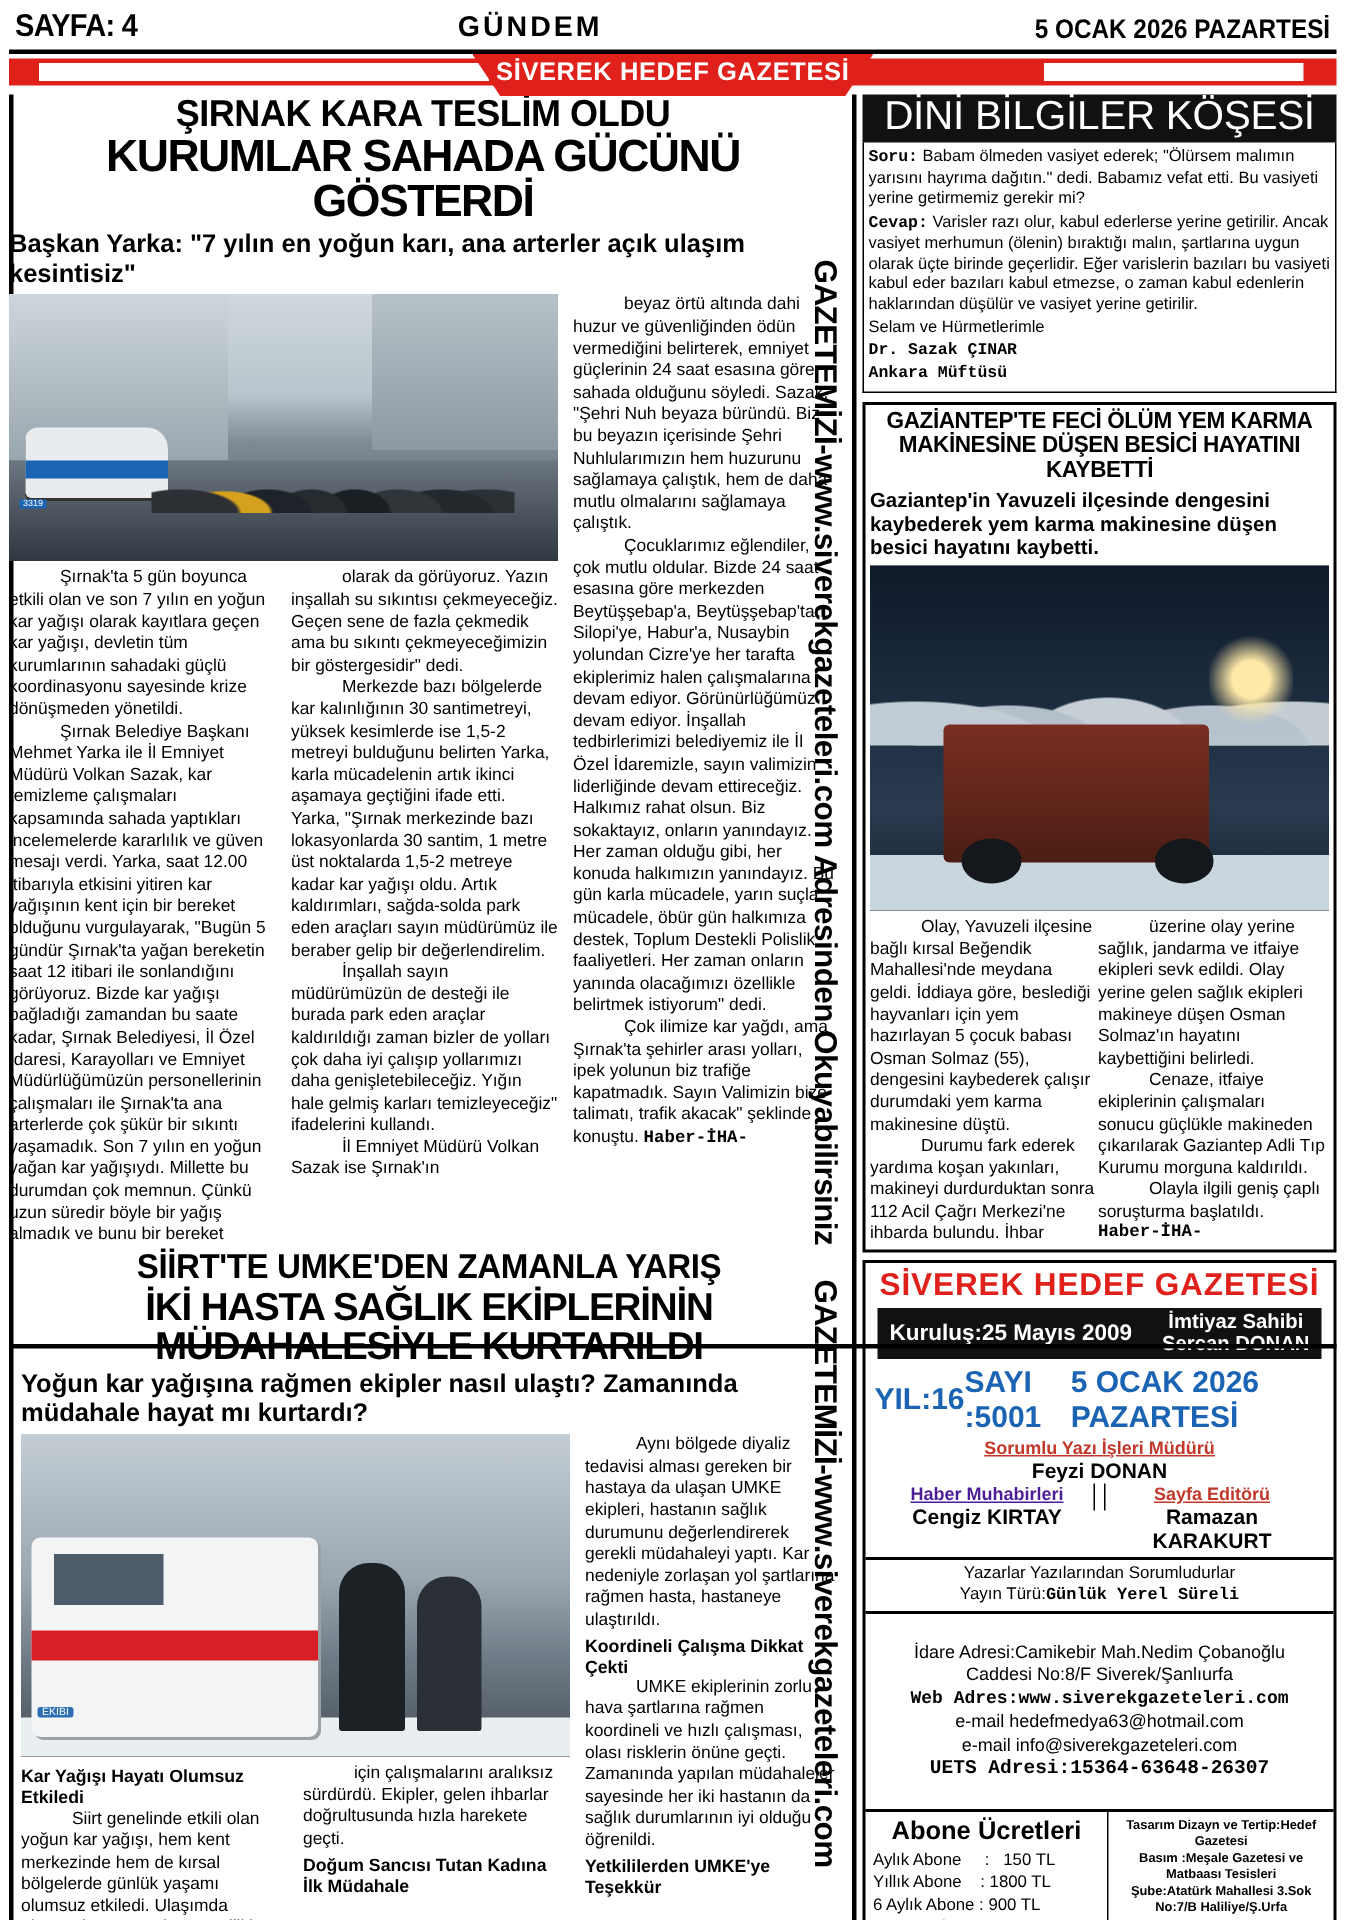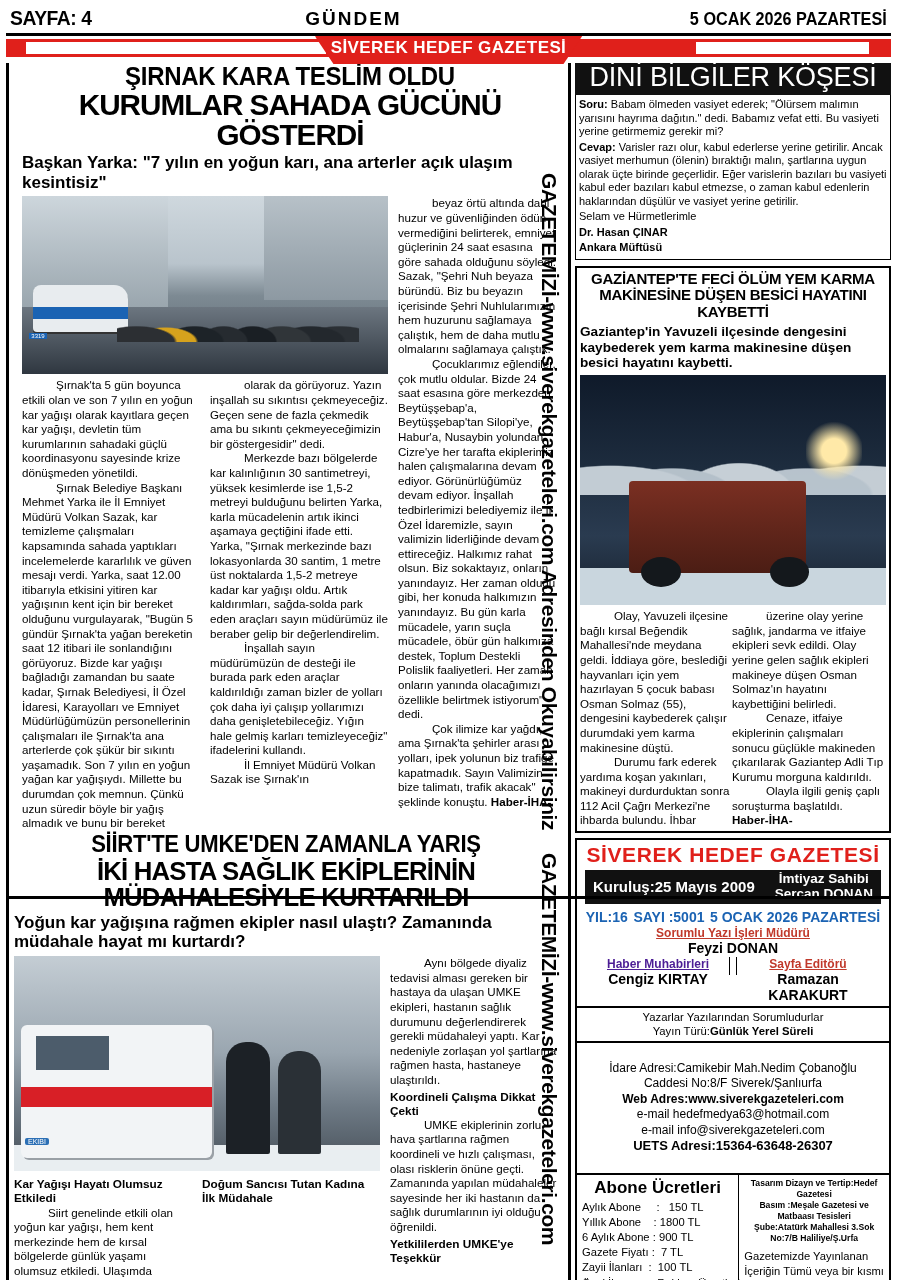--- a/index.html
+++ b/index.html
@@ -49,21 +49,21 @@
   }
   .hl-sub { font-weight:bold; font-size:17px; line-height:1.16; margin:3px 0 4px 0; }
 
   
   .cols3 { display:flex; gap:10px; }
   .cols2 { display:flex; gap:10px; }
   .col { width:178px; font-size:11.6px; line-height:1.26; text-align:left; }
   .col p { margin:0; text-indent:34px; }
   .col p.noind { text-indent:0; }
   .col h4 { margin:2px 0 0 0; font-size:11.8px; font-weight:bold; line-height:1.2; }
-  .b { font-weight:bold; }
+  .b { font-weight:bold;font-family:Liberation Mono, monospace; }
 
   .photo { width:100%; background:#1b2733; position:relative; overflow:hidden; }
 
   
   .photo1 { height:178px; }
   .p1-sky { position:absolute; inset:0; background:linear-gradient(180deg,#cfd8de 0%,#b9c4cc 38%,#7d8a93 56%,#53606b 100%); }
   .p1-bldg { position:absolute; left:0; top:0; width:40%; height:62%; background:linear-gradient(180deg,#cdd6dc,#9aa6ae); }
   .p1-bldg2 { position:absolute; right:0; top:0; width:34%; height:58%; background:linear-gradient(180deg,#b7c1c8,#8d99a2); }
   .p1-road { position:absolute; left:0; right:0; bottom:0; height:38%; background:linear-gradient(180deg,#6c7680,#2f3740); }
   .p1-car { position:absolute; left:3%; bottom:24%; width:26%; height:26%; background:#e8ecef; border-radius:8px 14px 4px 4px; box-shadow:0 2px 0 #333; }
@@ -133,21 +133,21 @@
     font-weight:bold; font-size:21px; letter-spacing:-0.4px;
     white-space:nowrap; line-height:34px;
   }
 
   
   .imprint { border:2px solid #000; margin-top:5px; }
   .imp-title { text-align:center; color:#e0201b; font-weight:bold; font-size:21px; letter-spacing:0.6px; padding:3px 0 1px 0;}
   .imp-black { background:#111; color:#fff; display:flex; justify-content:space-between; align-items:center; padding:2px 8px; margin:2px 8px;}
   .imp-black .l { font-weight:bold; font-size:15px;}
   .imp-black .r { font-weight:bold; font-size:13.5px; text-align:center; line-height:1.1;}
-  .imp-row { display:flex; justify-content:space-around; align-items:center; color:#1b63b3; font-weight:bold; font-size:14px; padding:3px 6px 1px 6px;}
+  .imp-row { display:flex; justify-content:space-around; align-items:center; color:#1b63b3; font-weight:bold; font-size:20px; padding:3px 6px 1px 6px;}
   .imp-center { text-align:center; }
   .imp-red { color:#c0392b; font-weight:bold; font-size:12px; text-decoration:underline; }
   .imp-blue { color:#4c1d95; font-weight:bold; font-size:12px; text-decoration:underline; }
   .imp-name { font-weight:bold; font-size:14px; }
   .imp-3 { display:flex; justify-content:space-between; align-items:flex-start; padding:1px 10px 3px 10px; }
   .imp-3 > div { text-align:center; flex:1; }
   .imp-mid { border-left:1px solid #000; border-right:1px solid #000; }
   .imp-note { border-top:2px solid #000; text-align:center; font-size:11.3px; line-height:1.3; padding:2px 4px;}
   .imp-addr { border-top:2px solid #000; text-align:center; font-size:12px; line-height:1.28; padding:18px 4px;}
   .imp-two { border-top:2px solid #000; display:flex; }
@@ -174,21 +174,21 @@
   <div class="rulewrap">
     <div class="redbar"></div>
     <div class="masthead-strip">SİVEREK HEDEF GAZETESİ</div>
   </div>
 
   <div class="body-grid">
 
     <div class="left-zone">
       <div class="left-rule"></div>
 
-      <div style="padding-left:16px;padding-right:6px;">
+      <div style="padding-left:0;padding-right:6px;">
         <div class="hl-big">ŞIRNAK KARA TESLİM OLDU</div>
         <div class="hl-big2">KURUMLAR SAHADA GÜCÜNÜ GÖSTERDİ</div>
         <div class="hl-sub">Başkan Yarka: "7 yılın en yoğun karı, ana arterler açık ulaşım kesintisiz"</div>
 
         <div class="cols3">
           <div style="width:366px;">
             <div class="photo photo1">
               <div class="p1-sky"></div>
               <div class="p1-bldg"></div>
               <div class="p1-bldg2"></div>
@@ -237,20 +237,21 @@
               <div class="p2-person2"></div>
               <div class="p2-tag">EKİBİ</div>
             </div>
             <div class="cols2" style="margin-top:4px;">
               <div class="col">
                 <h4>Kar Yağışı Hayatı Olumsuz Etkiledi</h4>
                 <p>Siirt genelinde etkili olan yoğun kar yağışı, hem kent merkezinde hem de kırsal bölgelerde günlük yaşamı olumsuz etkiledi. Ulaşımda aksamalar yaşanırken, özellikle sağlık hizmetlerine erişimde zamanla yarışılan anlar yaşandı.</p>
 
               </div>
               <div class="col">
+                <p>için çalışmalarını aralıksız sürdürdü. Ekipler, gelen ihbarlar doğrultusunda hızla harekete geçti.</p>
                 <h4>Doğum Sancısı Tutan Kadına İlk Müdahale</h4>
 
               </div>
             </div>
           </div>
 
           <div class="col">
             <p>Aynı bölgede diyaliz tedavisi alması gereken bir hastaya da ulaşan UMKE ekipleri, hastanın sağlık durumunu değerlendirerek gerekli müdahaleyi yaptı. Kar nedeniyle zorlaşan yol şartlarına rağmen hasta, hastaneye ulaştırıldı.</p>
             <h4>Koordineli Çalışma Dikkat Çekti</h4>
             <p>UMKE ekiplerinin zorlu hava şartlarına rağmen koordineli ve hızlı çalışması, olası risklerin önüne geçti. Zamanında yapılan müdahaleler sayesinde her iki hastanın da sağlık durumlarının iyi olduğu öğrenildi.</p>
@@ -265,21 +266,21 @@
     </div>
 
     <div class="right-zone">
 
       <div>
         <div class="blackbar">DİNİ BİLGİLER KÖŞESİ</div>
         <div class="dini-body">
           <p><span class="b">Soru:</span><span> Babam ölmeden vasiyet ederek; "Ölürsem malımın yarısını hayrıma dağıtın." dedi. Babamız vefat etti. Bu vasiyeti yerine getirmemiz gerekir mi?</span></p>
           <p><span class="b">Cevap:</span><span> Varisler razı olur, kabul ederlerse yerine getirilir. Ancak vasiyet merhumun (ölenin) bıraktığı malın, şartlarına uygun olarak üçte birinde geçerlidir.  Eğer varislerin bazıları bu vasiyeti kabul eder bazıları kabul etmezse, o zaman kabul edenlerin haklarından düşülür ve vasiyet yerine getirilir.</span></p>
           <p>Selam ve Hürmetlerimle</p>
-          <p class="b">Dr. Hasan ÇINAR</p>
+          <p class="b">Dr. Sazak ÇINAR</p>
           <p class="b">Ankara Müftüsü</p>
         </div>
       </div>
 
       <div class="box">
         <div class="gz-head">GAZİANTEP'TE FECİ ÖLÜM YEM KARMA MAKİNESİNE DÜŞEN BESİCİ HAYATINI KAYBETTİ</div>
         <div class="gz-sub">Gaziantep'in Yavuzeli ilçesinde dengesini kaybederek yem karma makinesine düşen besici hayatını kaybetti.</div>
         <div class="photo photo3" style="margin-top:4px;">
           <div class="p3-night"></div>
           <div class="p3-snowtrees"></div>

